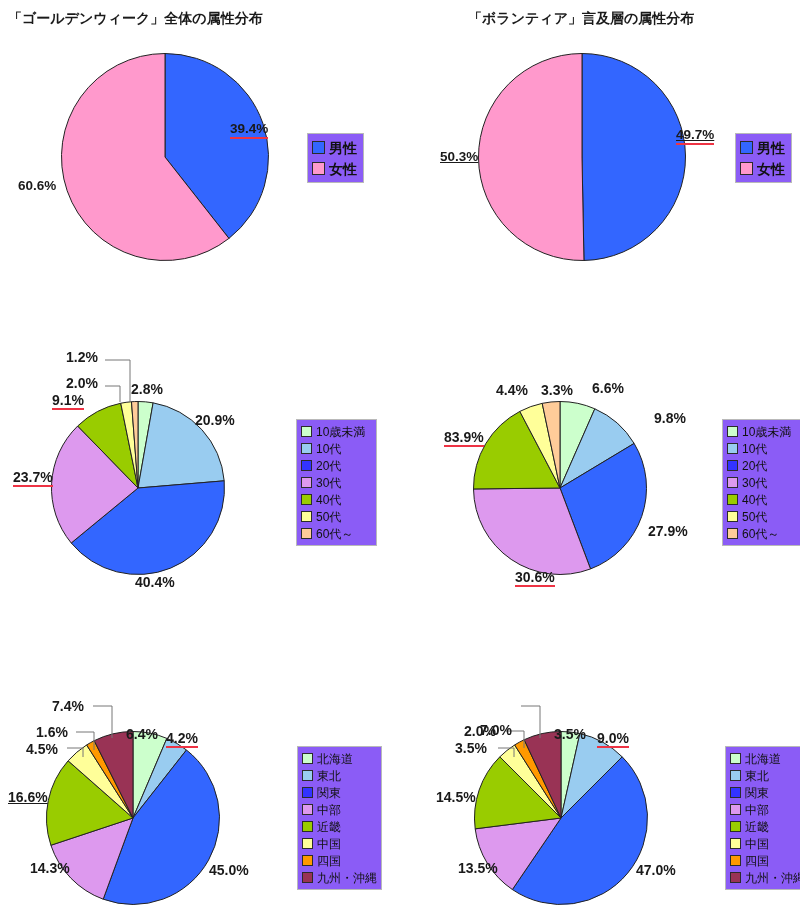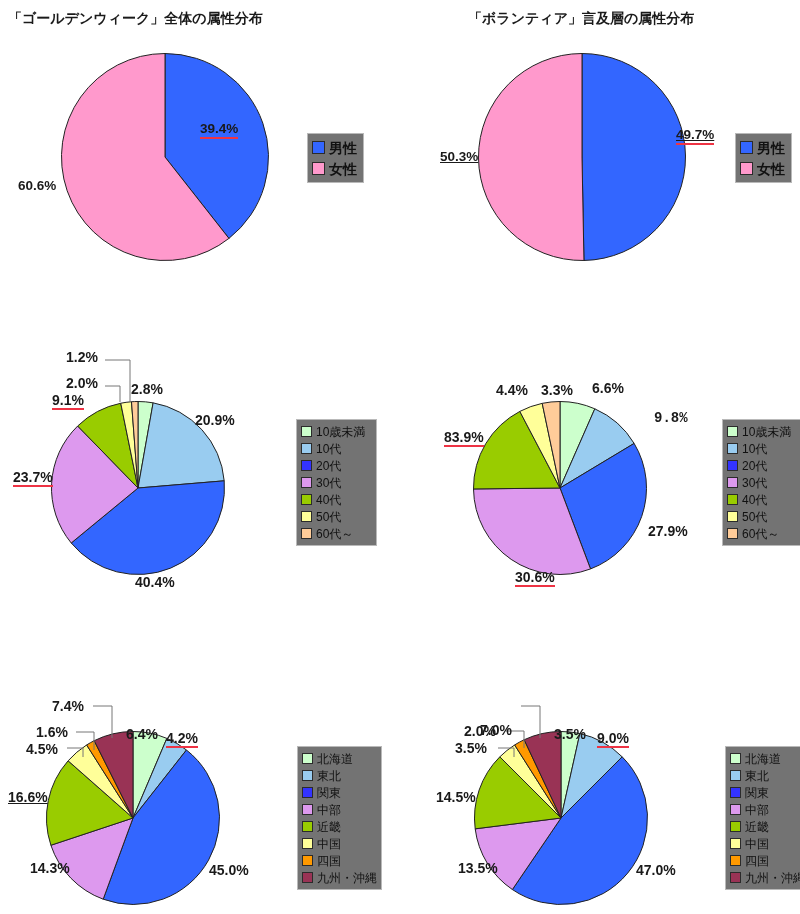--- a/index.html
+++ b/index.html
@@ -8,21 +8,21 @@
     font-family:"Liberation Sans","DejaVu Sans",sans-serif;
     color:#111111;position:relative;overflow:hidden;
   }
   .chart-title{
     position:absolute;font-size:14px;font-weight:bold;color:#1a1a1a;
     letter-spacing:0px;white-space:nowrap;
   }
   .pie-wrap{position:absolute;}
   .pie-svg{display:block;}
   .legend{
-    position:absolute;border:1px solid #b9b9b9;background:#737373;
+    position:absolute;border:1px solid #b9b9b9;background:#8b5cf6;
     padding:3px 5px 3px 4px;box-sizing:border-box;
   }
   .legend-row{
     display:flex;align-items:center;height:17px;white-space:nowrap;
   }
   .legend-swatch{
     width:9px;height:9px;border:1px solid #2b2b2b;margin-right:4px;
     flex:0 0 auto;
   }
   .legend-label{font-size:12px;color:#111111;line-height:1;}
@@ -42,21 +42,21 @@
 
 <div class="chart-title" style="left:8px;top:10px;">「ゴールデンウィーク」全体の属性分布</div>
 <div class="chart-title" style="left:468px;top:10px;">「ボランティア」言及層の属性分布</div>
 
 <div class="pie-wrap" style="left:60px;top:52px;width:210px;height:210px;">
   <svg class="pie-svg" width="210" height="210" viewBox="0 0 210 210">
       <path d="M 105 105 L 105 1.5 A 103.5 103.5 0 0 1 168.94846995484963 186.38085272614003 Z" fill="#3366ff" stroke="#222222" stroke-width="1" stroke-linejoin="round"></path>
       <path d="M 105 105 L 168.94846995484963 186.38085272614003 A 103.5 103.5 0 1 1 104.99999999999999 1.5 Z" fill="#ff99cc" stroke="#222222" stroke-width="1" stroke-linejoin="round"></path>
     </svg>
 </div>
-<div class="pct big hl" style="left:200px;top:122px;">39.4%</div>
+<div class="pct big hl" style="left:230px;top:122px;">39.4%</div>
 <div class="pct big" style="left:18px;top:179px;">60.6%</div>
 <div class="legend legend-big" style="left:307px;top:133px;width:57px;">
   <div class="legend-row">
     <span class="legend-swatch" style="background:#3366ff"></span>
     <span class="legend-label">男性</span>
   </div>
   <div class="legend-row">
     <span class="legend-swatch" style="background:#ff99cc"></span>
     <span class="legend-label">女性</span>
   </div>
@@ -141,21 +141,21 @@
       <path d="M 88 88 L 162.1302085986605 43.42464612457816 A 86.5 86.5 0 0 1 118.54636764564287 168.92693880073077 Z" fill="#3366ff" stroke="#222222" stroke-width="1" stroke-linejoin="round"></path>
       <path d="M 88 88 L 118.54636764564287 168.92693880073077 A 86.5 86.5 0 0 1 1.5052185448951008 88.9501479009305 Z" fill="#dd99ee" stroke="#222222" stroke-width="1" stroke-linejoin="round"></path>
       <path d="M 88 88 L 1.5052185448951008 88.9501479009305 A 86.5 86.5 0 0 1 47.80144561821397 11.408053780997378 Z" fill="#99cc00" stroke="#222222" stroke-width="1" stroke-linejoin="round"></path>
       <path d="M 88 88 L 47.80144561821397 11.408053780997378 A 86.5 86.5 0 0 1 70.21041838306645 3.3490650618998785 Z" fill="#ffff99" stroke="#222222" stroke-width="1" stroke-linejoin="round"></path>
       <path d="M 88 88 L 70.21041838306645 3.3490650618998785 A 86.5 86.5 0 0 1 87.99999999999999 1.5 Z" fill="#ffcc99" stroke="#222222" stroke-width="1" stroke-linejoin="round"></path>
     </svg>
 </div>
 <div class="pct" style="left:496px;top:383px;">4.4%</div>
 <div class="pct" style="left:541px;top:383px;">3.3%</div>
 <div class="pct" style="left:592px;top:381px;">6.6%</div>
-<div class="pct" style="left:654px;top:411px;font-family:Liberation Mono, monospace;">9.8%</div>
+<div class="pct" style="left:654px;top:411px;">9.8%</div>
 <div class="pct hl" style="left:444px;top:430px;">83.9%</div>
 <div class="pct" style="left:648px;top:524px;">27.9%</div>
 <div class="pct hl" style="left:515px;top:570px;">30.6%</div>
 <div class="legend" style="left:722px;top:419px;width:81px;">
   <div class="legend-row">
     <span class="legend-swatch" style="background:#ccffcc"></span>
     <span class="legend-label">10歳未満</span>
   </div>
   <div class="legend-row">
     <span class="legend-swatch" style="background:#99ccf0"></span>

